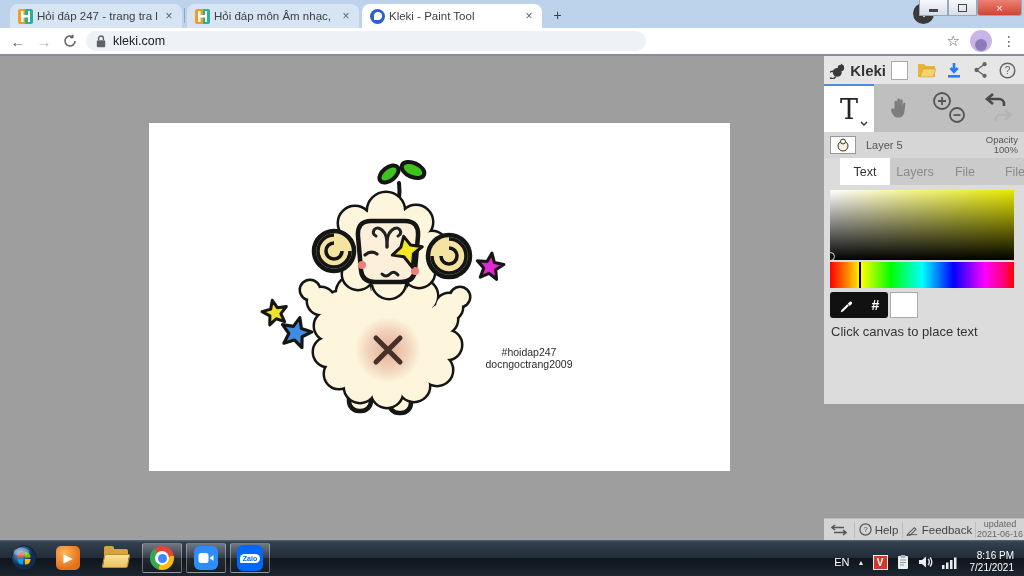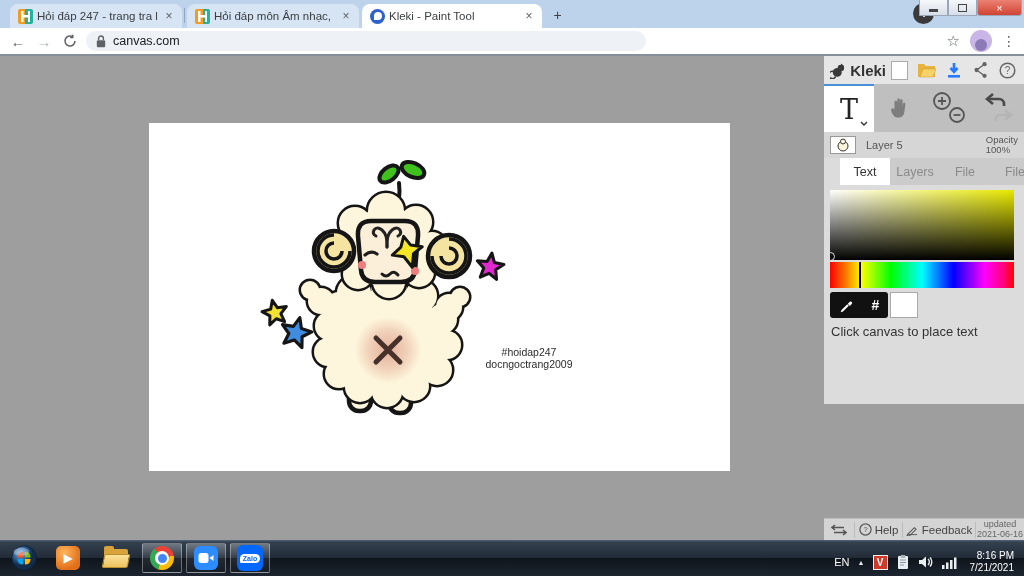--- a/index.html
+++ b/index.html
@@ -57,21 +57,21 @@
   .hdr-btn { width:27px; height:24px; display:flex; align-items:center; justify-content:center; }
   .new-doc { width:17px; height:19px; background:#fff; border:1px solid #aaa; }
   .p-toolrow { position:absolute; left:0; top:28px; width:200px; height:48px; background:#bfbfbf; display:flex; }
   .toolcell { width:50px; height:48px; position:relative; display:flex; align-items:center; justify-content:center; }
   .toolcell.active { background:#fff; border-top:2px solid #4a90d9; }
   .t-letter { font-family:"DejaVu Serif","Liberation Serif",serif; font-size:27px; color:#222; line-height:1; }
   .t-chev { position:absolute; right:6px; bottom:6px; }
   .p-layerrow { position:absolute; left:0; top:76px; width:200px; height:26px; background:#d6d6d6; display:flex; align-items:center; }
   .layer-thumb { width:26px; height:18px; background:#fff; border:1px solid #999; margin-left:6px; }
   .layer-name { font-size:11px; margin-left:10px; color:#555; flex:1; }
-  .opacity-blk { font-size:9.5px; line-height:10px; text-align:left; margin-right:6px; color:#555; }
+  .opacity-blk { font-size:9.5px; line-height:10px; text-align:right; margin-right:6px; color:#555; }
   .p-tabsrow { position:absolute; left:16px; top:102px; width:200px; height:27px; background:#cbcbcb; display:flex; }
   .p-tab { width:50px; height:27px; display:flex; align-items:center; justify-content:center; font-size:12.5px; color:#8a8a8a; }
   .p-tab.active { background:#fff; color:#333; }
 
   .sv-square { position:absolute; left:6px; top:134px; width:184px; height:70px;
       background: linear-gradient(to top, #000, rgba(0,0,0,0)), linear-gradient(to right, #fff, #e8e800); }
   .sv-marker { position:absolute; left:2px; top:196px; width:9px; height:9px; border:1.5px solid #ddd; border-radius:50%; }
   .hue-strip { position:absolute; left:6px; top:206px; width:184px; height:26px;
       background: linear-gradient(to right, #f00 0%, #ff8000 9%, #ff0 17%, #0f0 33%, #0ff 50%, #00f 67%, #f0f 84%, #ff0080 94%, #f00 100%); }
   .hue-marker { position:absolute; left:35px; top:206px; width:2px; height:26px; background:#000; }
@@ -155,21 +155,21 @@
 <div class="abs navico" style="left:60px;">
   <svg width="14" height="14" viewBox="0 0 14 14">
       <path d="M12 7 A5 5 0 1 1 9.5 2.7 M9.7 0.8 L9.7 3.4 L7.1 3.4" fill="none" stroke="#5f6368" stroke-width="1.6"></path>
     </svg>
 </div>
 <div class="abs omnibox">
   <svg width="10" height="13" viewBox="0 0 10 13">
       <rect x="0.8" y="5.2" width="8.4" height="7" rx="1.2" fill="#5f6368"></rect>
       <path d="M2.6 5 V3.4 a2.4 2.4 0 0 1 4.8 0 V5" fill="none" stroke="#5f6368" stroke-width="1.4"></path>
     </svg>
-  <span class="url">canvas.com</span>
+  <span class="url">kleki.com</span>
 </div>
 <div class="abs tb-right">
   <span class="star-ic">☆</span>
   <span class="avatar"></span>
   <span class="kebab">⋮</span>
 </div>
 <div class="abs page-topline"></div>
 
 <div class="abs workspace"></div>
 <div class="abs canvas">

